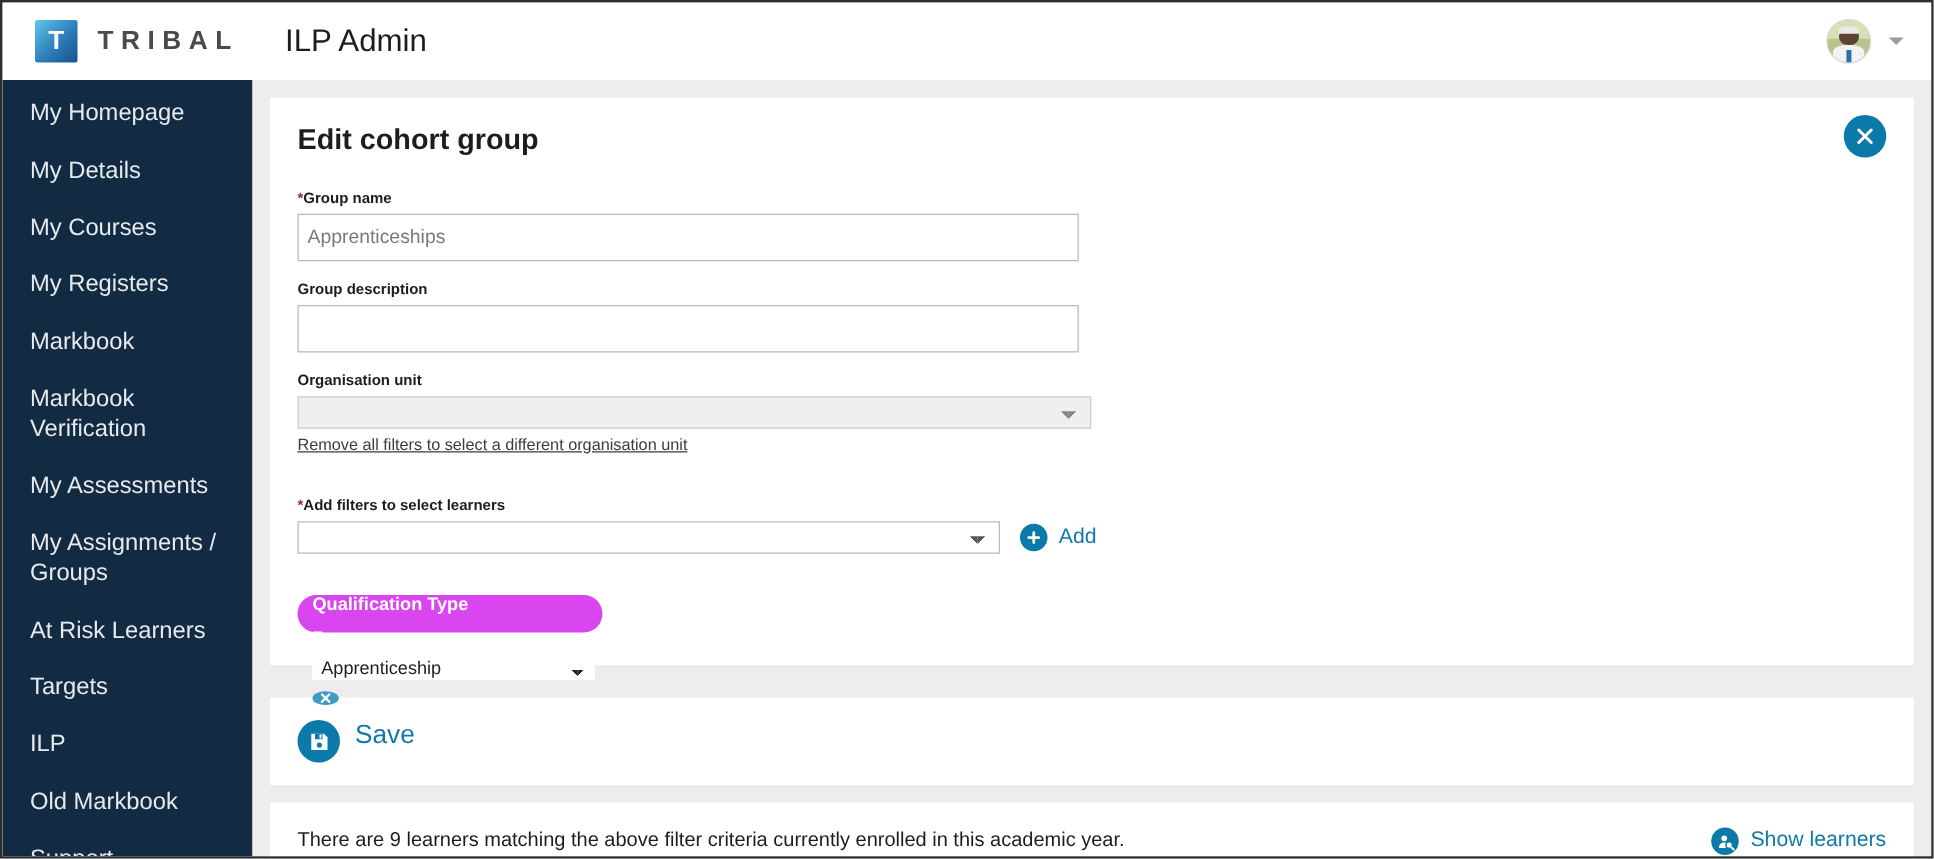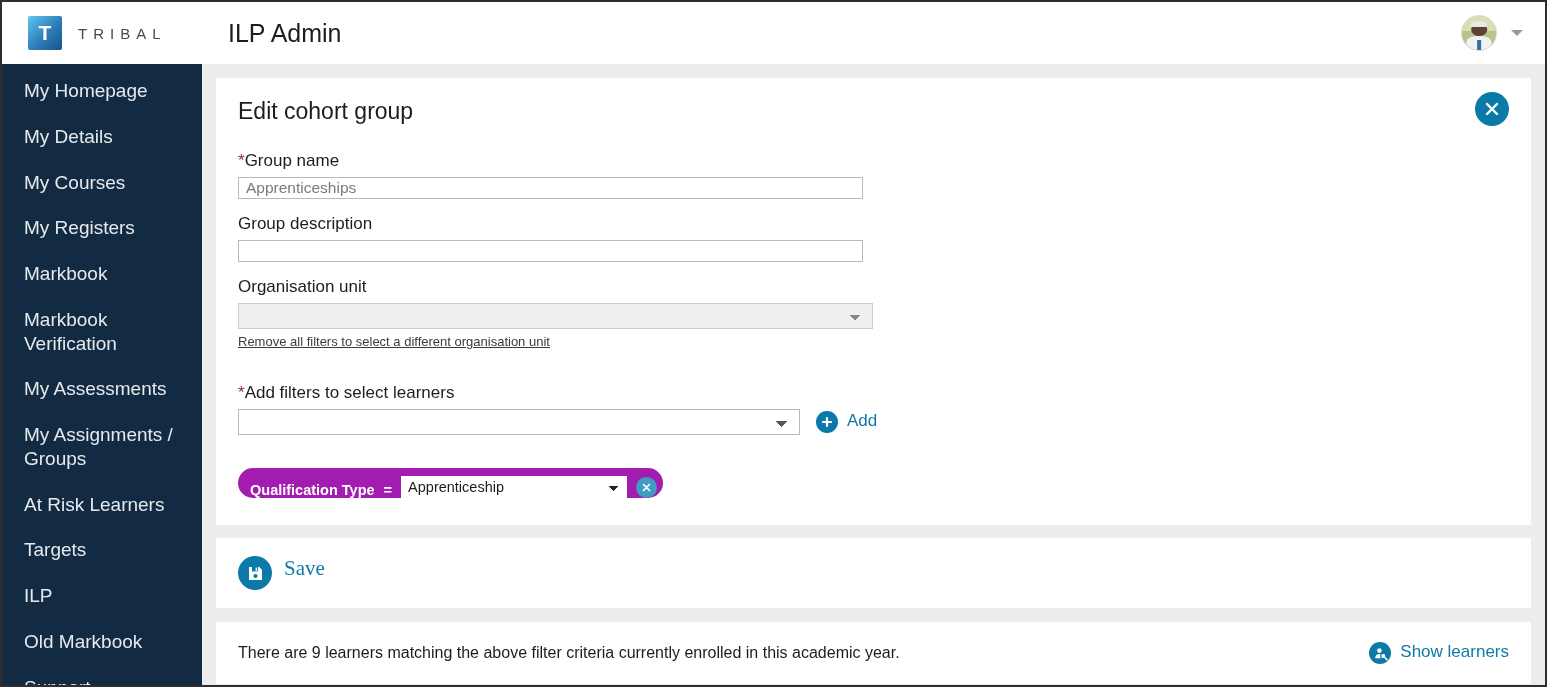--- a/index.html
+++ b/index.html
@@ -46,23 +46,23 @@
     color: #ffffff;
     font-size: 21px;
     font-weight: bold;
     display: flex;
     align-items: center;
     justify-content: center;
     font-family: "Liberation Sans", sans-serif;
   }
   .brand-text {
     margin-left: 16px;
-    font-size: 15px;
+    font-size: 21px;
     letter-spacing: 6px;
-    font-weight: normal;
+    font-weight: bold;
     color: #4a4a4a;
   }
   .app-title {
     margin-left: 32px;
     font-size: 25px;
     color: #1d1d1d;
     font-weight: normal;
   }
   .topbar-right {
     margin-left: auto;
@@ -150,63 +150,63 @@
     padding: 14px 14px 0 14px;
     box-sizing: border-box;
     overflow: hidden;
   }
   .panel {
     background: #ffffff;
     box-sizing: border-box;
     width: 100%;
   }
   .panel-form { padding: 20px 22px 26px 22px; position: relative; }
-  .panel-save { margin-top: 13px; padding: 18px 22px; font-family: Liberation Serif, serif; }
+  .panel-save { margin-top: 26px; padding: 18px 22px; }
   .panel-status {
     margin-top: 14px;
     padding: 20px 22px;
     display: flex;
     align-items: center;
     justify-content: space-between;
   }
 
   .panel-title {
     font-size: 23px;
     color: #1d1d1d;
     margin: 0 0 26px 0;
-    font-weight: normal;
+    font-weight: bold;
   }
   .close-btn {
     position: absolute;
     right: 22px;
     top: 14px;
     width: 34px;
     height: 34px;
     border-radius: 50%;
     background: #0b7aa8;
     border: none;
     cursor: pointer;
     display: flex;
     align-items: center;
     justify-content: center;
     padding: 0;
   }
   .close-btn svg { display: block; }
 
   .field { margin-bottom: 15px; }
   .field-label {
-    font-size: 17px;
+    font-size: 12px;
     color: #1d1d1d;
     margin-bottom: 6px;
-    font-weight: normal;
+    font-weight: bold;
   }
   .req { color: #9e2a2b; }
   .text-input {
     width: 625px;
-    height: 22px;
+    height: 38px;
     border: 1px solid #b9b9b9;
     background: #ffffff;
     font-size: 15.5px;
     color: #7a7a7a;
     padding: 2px 7px;
     box-sizing: border-box;
     font-family: "Liberation Sans", sans-serif;
     border-radius: 0;
   }
   .select-input {
@@ -260,27 +260,28 @@
     display: flex;
     align-items: center;
     justify-content: center;
     flex: none;
   }
   .circle-icon.lg { width: 34px; height: 34px; }
   .save-link { font-size: 21px; gap: 12px; }
 
   .chip {
     display: inline-flex;
-    align-items: flex-end;
-    background: #a21caf;
+    align-items: flex-start;
+    background: #d946ef;
     border-radius: 16px;
     height: 30px;
     padding: 0 6px 0 12px;
     margin-top: 18px;
     gap: 9px;
+    flex-direction: column;
   }
   .chip-label {
     color: #ffffff;
     font-size: 14.5px;
     font-weight: bold;
     white-space: nowrap;
   }
   .chip-eq { color: #ffffff; font-size: 14.5px; font-weight: bold; }
   .chip-select {
     width: 226px;

